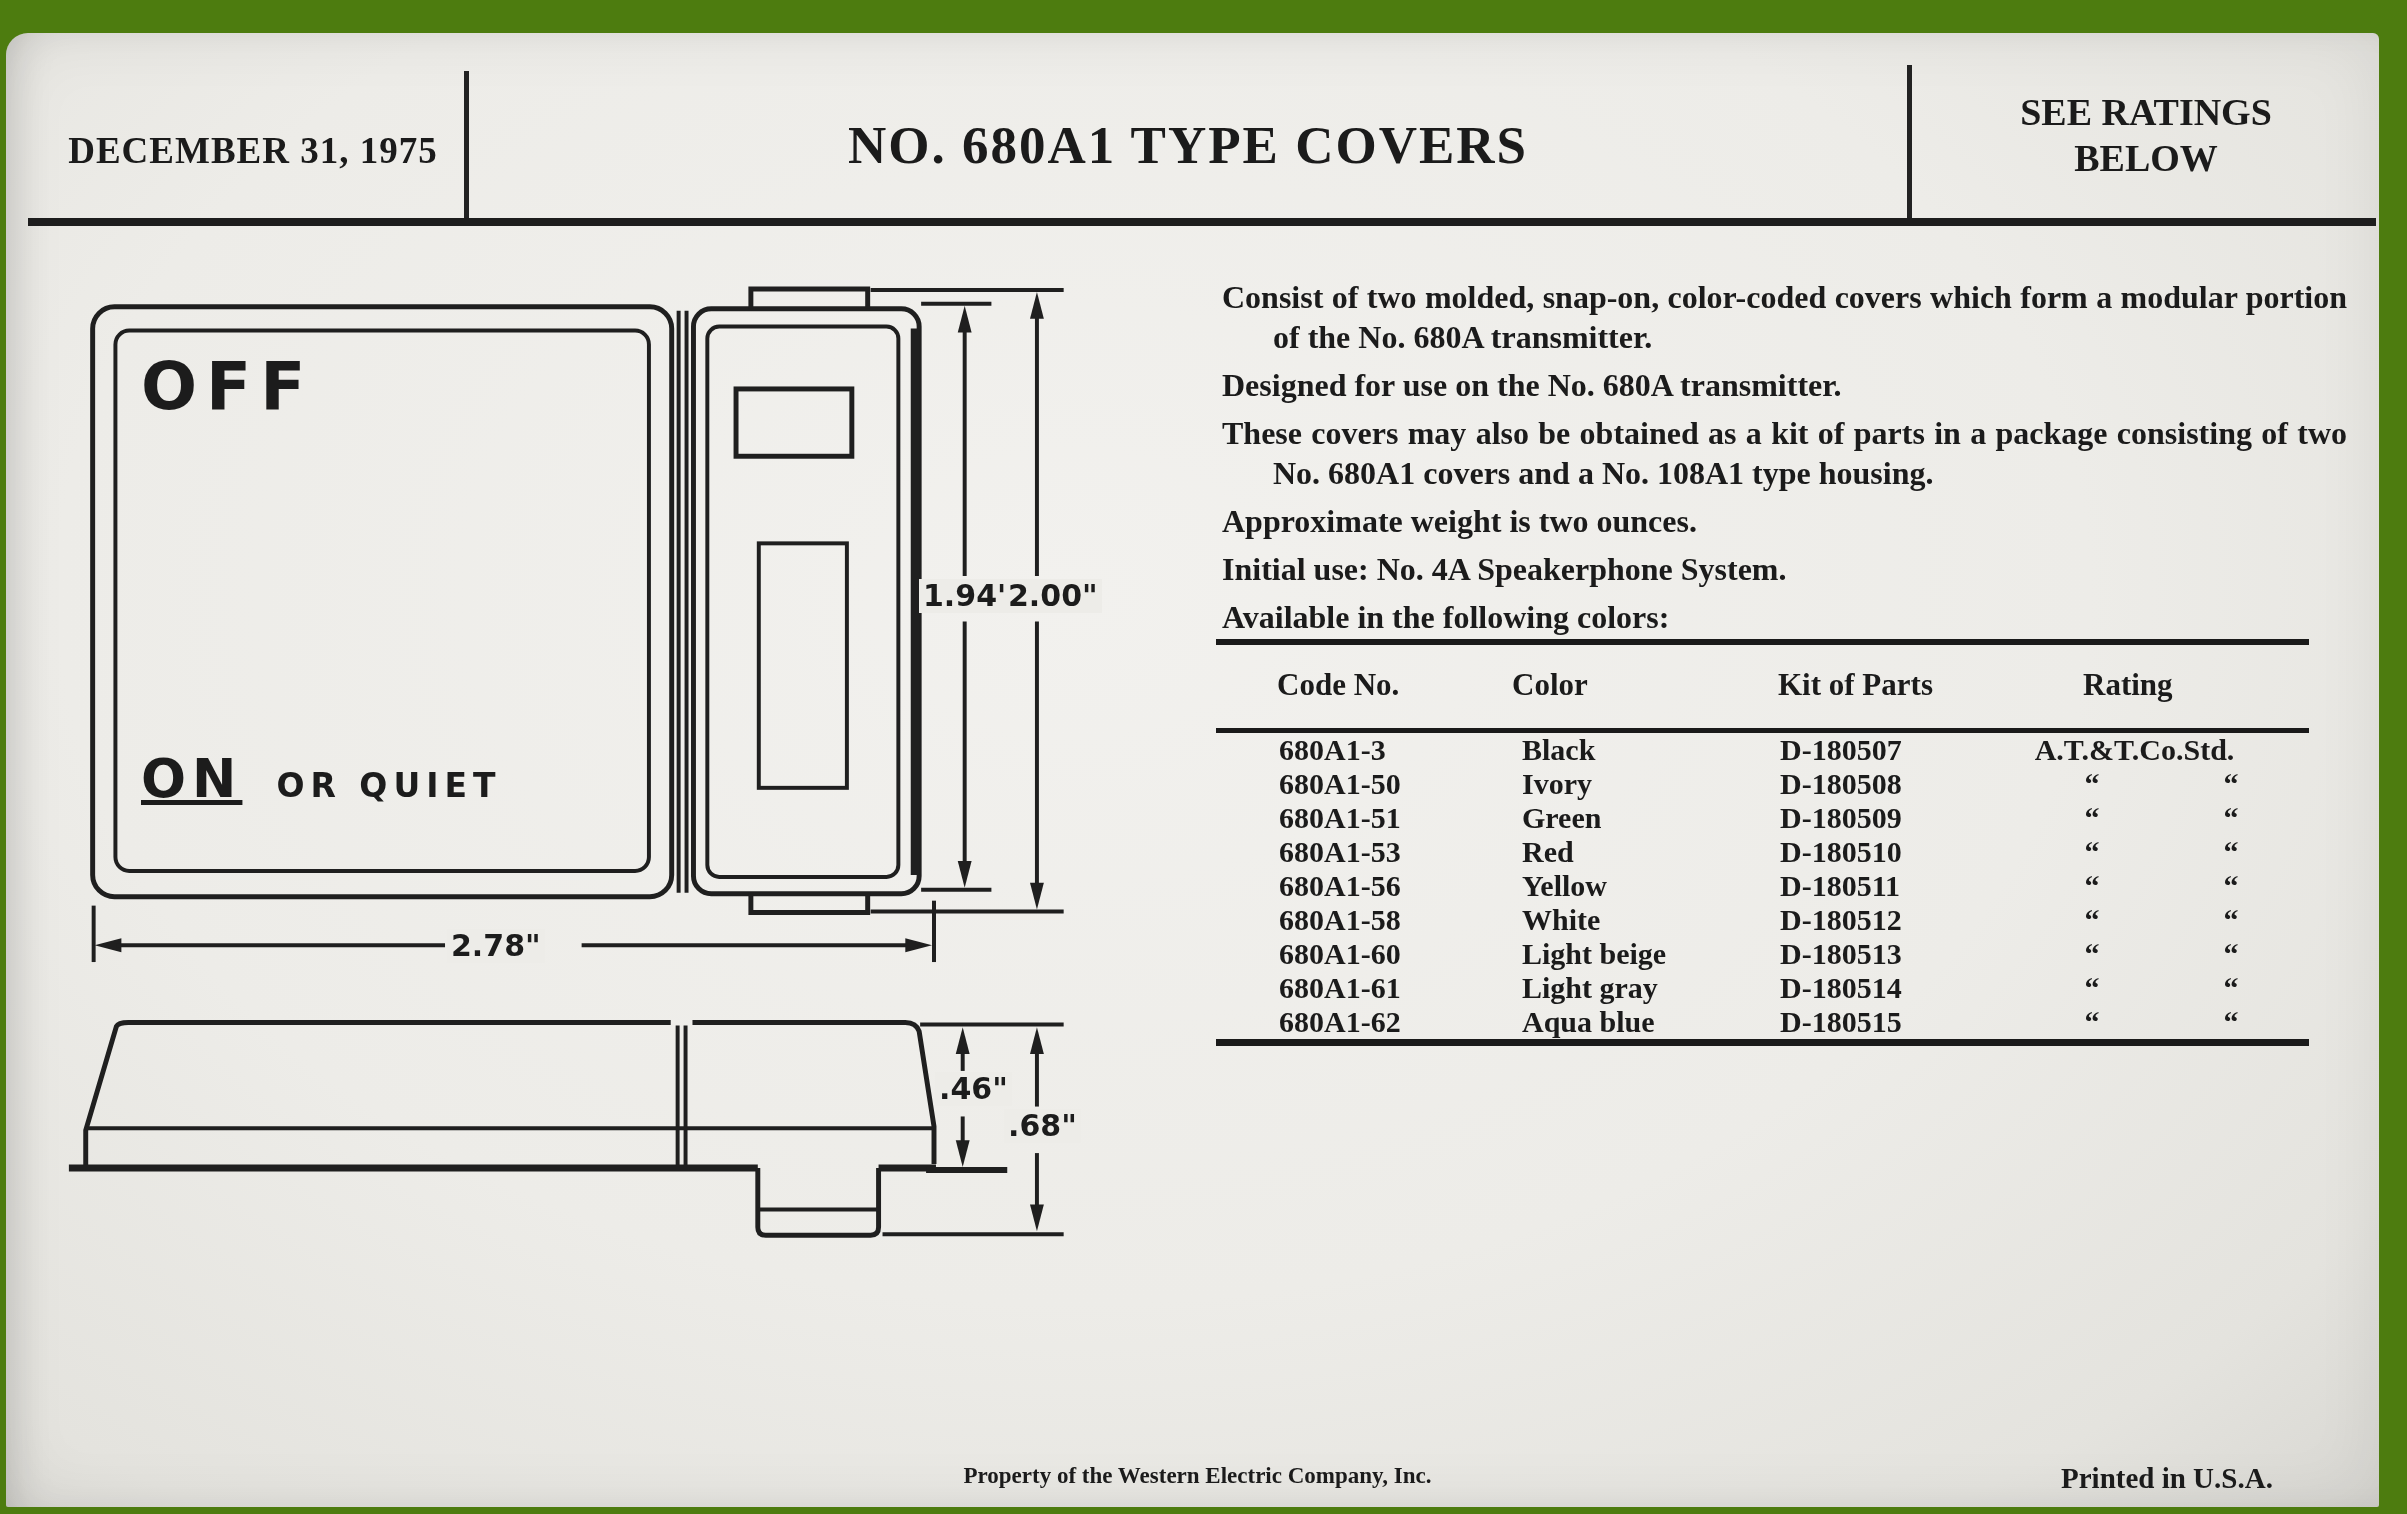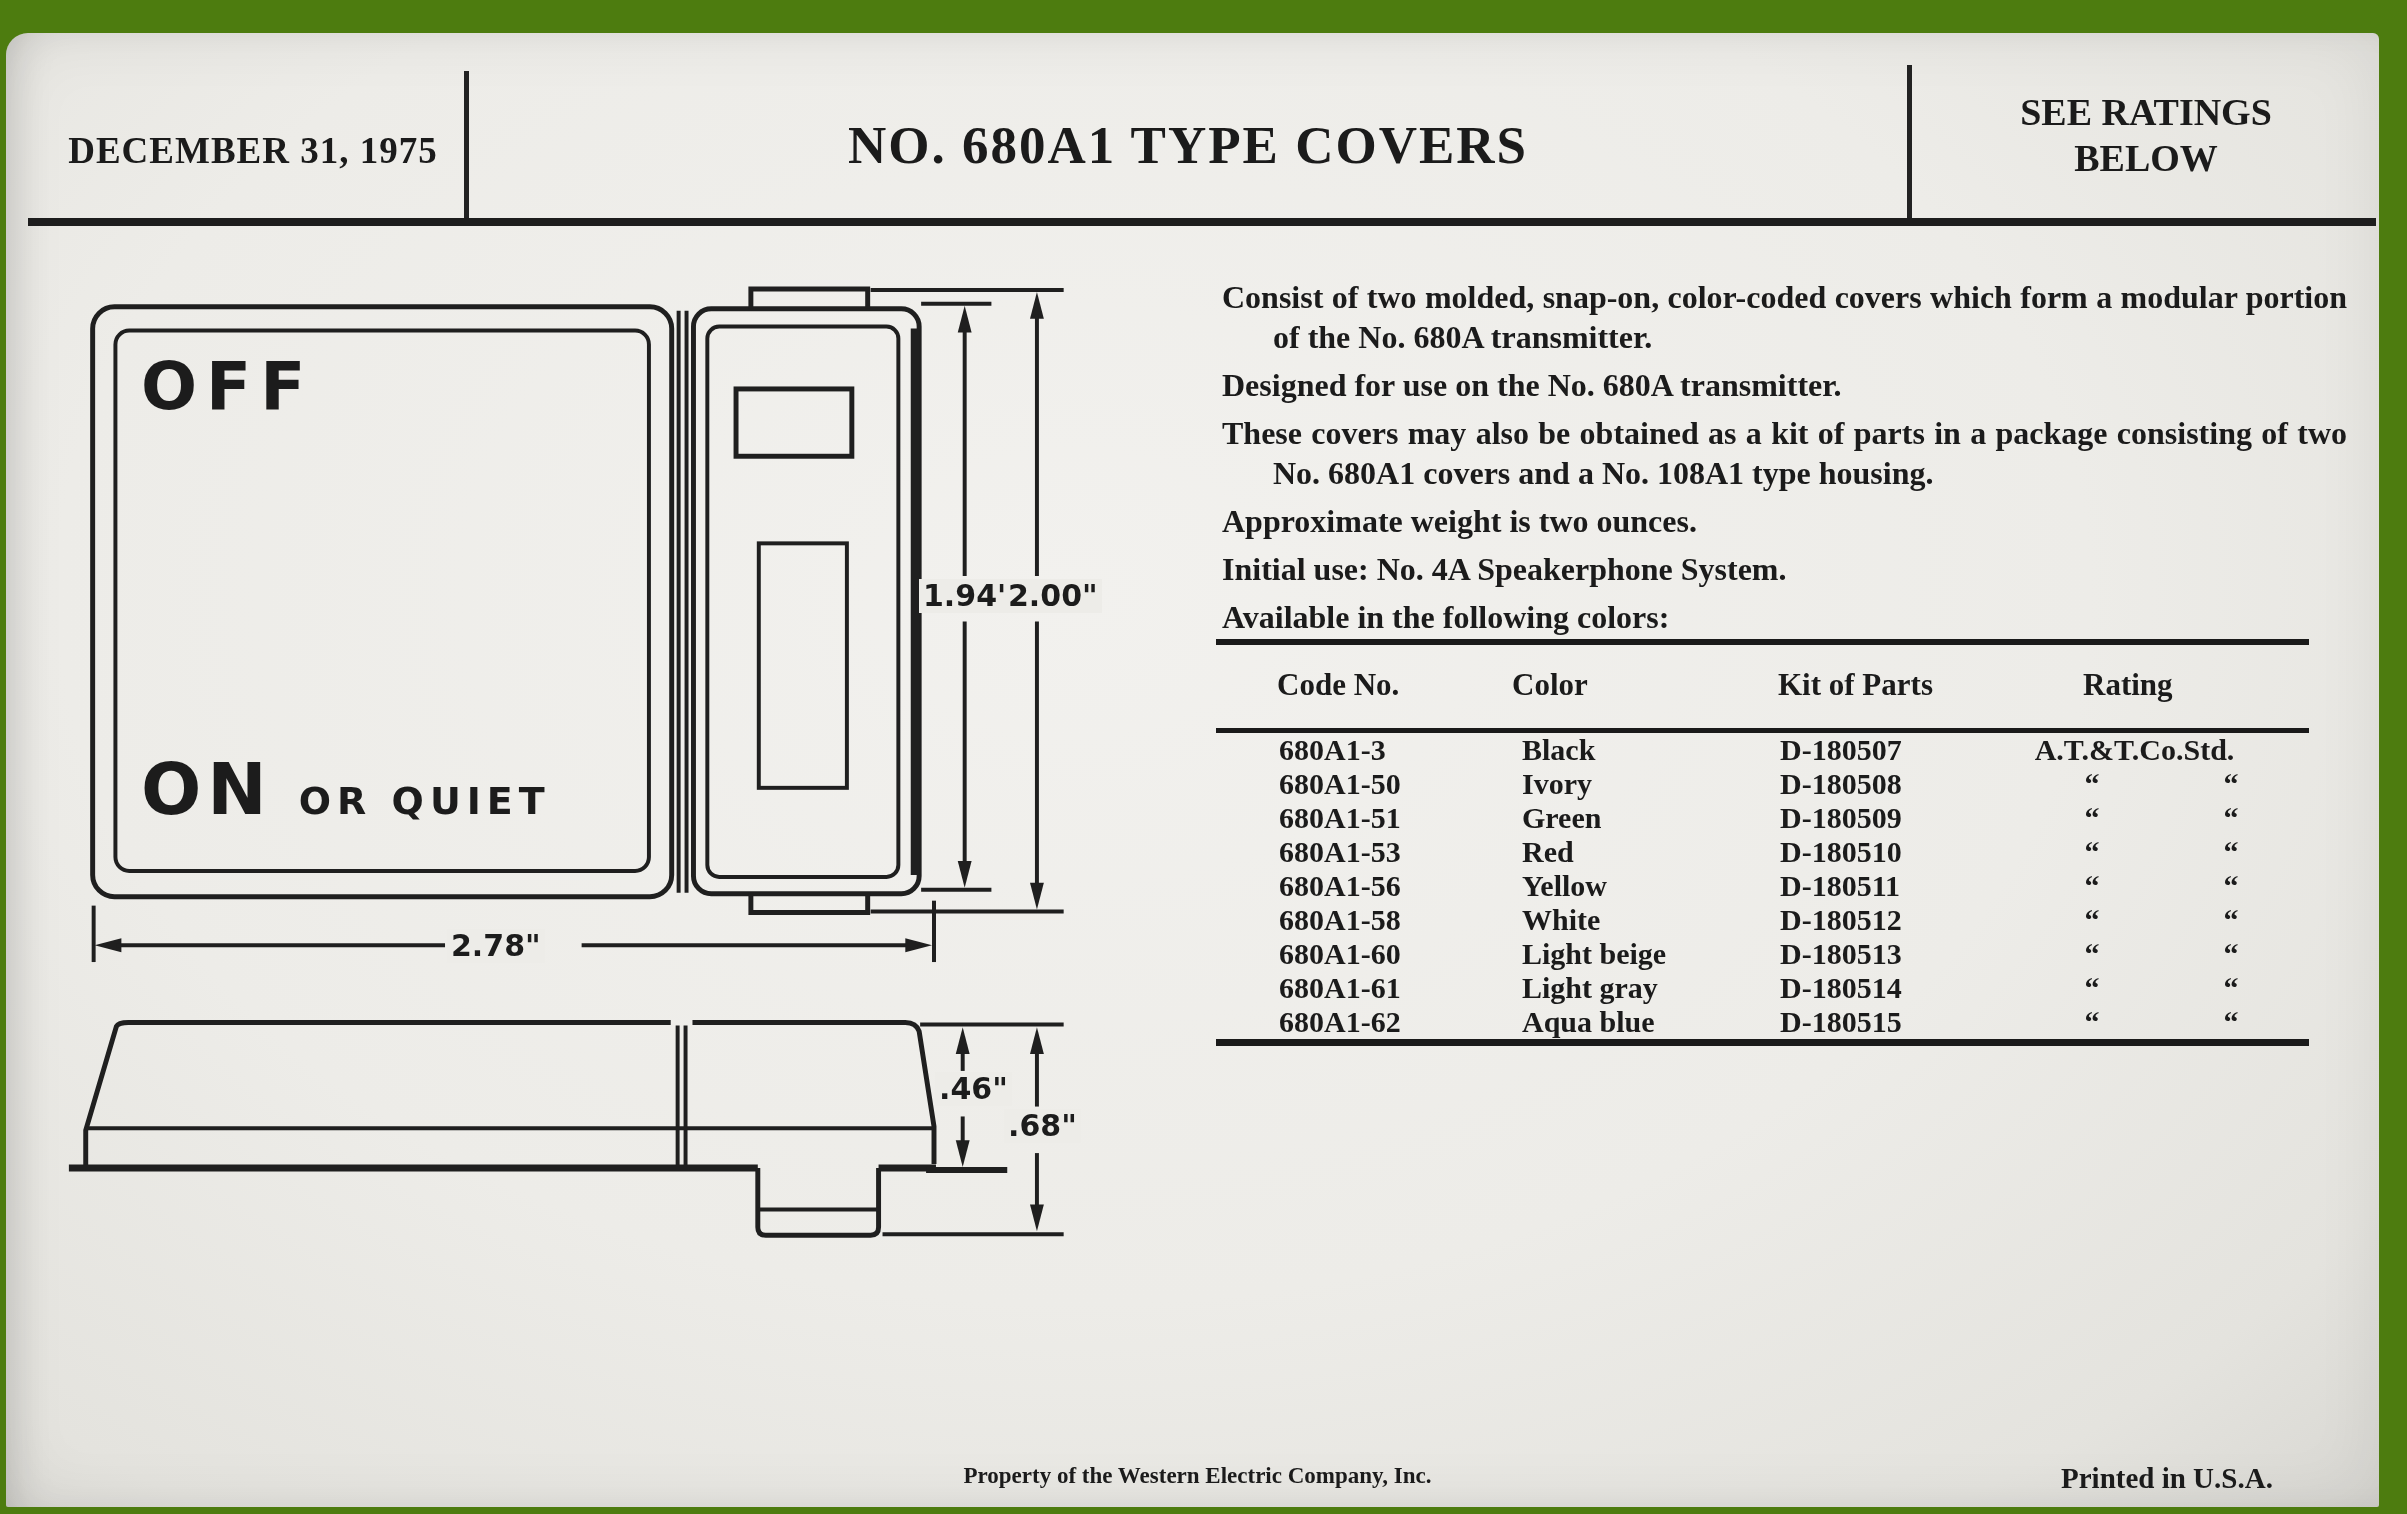--- a/index.html
+++ b/index.html
@@ -40,22 +40,22 @@
   .c-ditto1{left:853px;width:46px;text-align:center;}
   .c-ditto2{left:992px;width:46px;text-align:center;}
   
   .prop{position:absolute;left:871px;top:1463px;width:653px;text-align:center;
         font-size:23px;font-weight:bold;}
   .printed{position:absolute;left:2061px;top:1462px;font-size:29px;font-weight:bold;}
   
   .draw-label{position:absolute;font-family:"DejaVu Sans",sans-serif;font-weight:bold;color:#1c1c1c;}
   .off{left:141px;top:348px;font-size:66px;letter-spacing:9px;}
   .onrow{left:141px;top:748px;display:flex;align-items:baseline;}
-  .on-big{font-size:71px;letter-spacing:6px;}
-  .on-small{font-size:38px;letter-spacing:6px;margin-left:26px;}
+  .on-big{font-size:53px;letter-spacing:6px;text-decoration:underline;}
+  .on-small{font-size:33px;letter-spacing:6px;margin-left:34px;}
   .dim{background:#edece8;padding:0 4px;font-size:30px;line-height:34px;}
   .d194{left:919px;top:579px;} .d200{left:1004px;top:579px;}
   .d278{left:447px;top:929px;}
   .d46{left:935px;top:1072px;} .d68{left:1004px;top:1109px;}
   svg.drawing{position:absolute;left:59px;top:267px;}
   svg .ln{stroke:#1f1f1f;fill:none;}
   svg .ar{fill:#1f1f1f;stroke:none;}
 </style>
 </head>
 <body>

